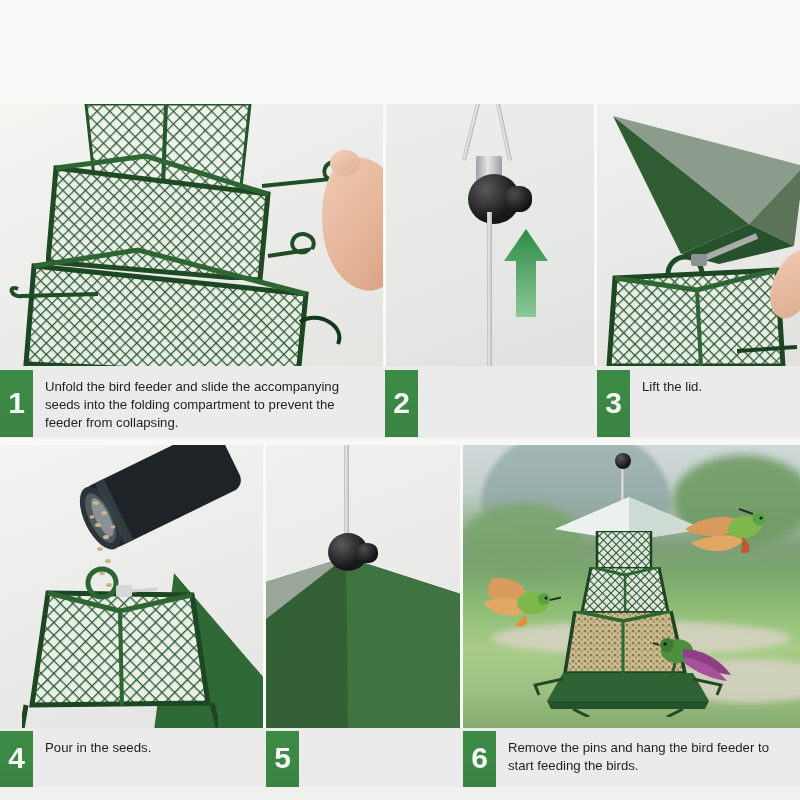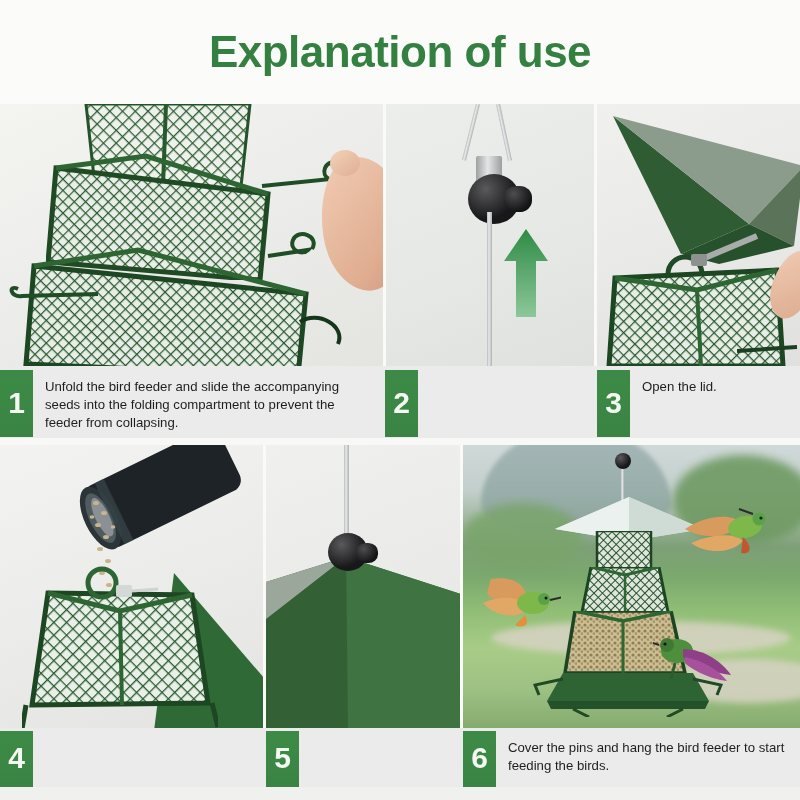--- a/index.html
+++ b/index.html
@@ -90,23 +90,20 @@
 
   .wedge{position:absolute;}
   .wedge svg{display:block;width:100%;height:100%;}
   .gap-h{position:absolute;background:#f8f8f6;}
 </style>
 </head>
 <body>
 
 <div class="page">
 
-  <div class="title-bar">
-    <div class="title">Explanation of use</div>
-  </div>
 
   <div class="photo bg-studio" style="left:0;top:104px;width:383px;height:262px;">
     <div class="inner">
 
       <div style="position:absolute;inset:0;background:linear-gradient(155deg,#f4f4f1 0%,#ecedea 50%,#e4e5e1 100%);"></div>
 
       <div class="meshface" style="left:78px;top:0px;width:180px;height:110px;">
         <svg viewBox="0 0 180 110" preserveAspectRatio="none">
           <defs>
             <pattern id="m1" width="9" height="9" patternUnits="userSpaceOnUse" patternTransform="rotate(45)">
@@ -236,21 +233,21 @@
     <div class="badge">1</div>
     <div class="cap-text">Unfold the bird feeder and slide the accompanying seeds into the folding compartment to prevent the feeder from collapsing.</div>
   </div>
 
   <div class="cap" style="left:385px;top:370px;width:205px;height:67px;">
     <div class="badge">2</div>
   </div>
 
   <div class="cap" style="left:597px;top:370px;width:203px;height:67px;">
     <div class="badge">3</div>
-    <div class="cap-text">Open the lid.</div>
+    <div class="cap-text">Lift the lid.</div>
   </div>
 
   <div class="gap-h" style="left:0;top:438px;width:800px;height:7px;"></div>
 
   <div class="photo" style="left:0;top:445px;width:263px;height:283px;">
     <div class="inner" style="background:linear-gradient(160deg,#f3f3f1 0%,#ebece9 55%,#e3e4e1 100%);">
 
       <div class="wedge" style="left:150px;top:128px;width:120px;height:158px;">
         <svg viewBox="0 0 120 158">
             <polygon points="24,0 120,112 120,158 4,158" fill="#2f6a36"></polygon>
@@ -428,26 +425,27 @@
           <path d="M22 28 L18 44" stroke="#2f5a2c" stroke-width="3" fill="none"></path>
         </svg>
       </div>
     </div>
   </div>
 
   <div class="cap-band" style="left:0;top:728px;width:800px;height:68px;background:#eaebea;"></div>
 
   <div class="cap" style="left:0;top:731px;width:263px;height:56px;">
     <div class="badge">4</div>
+    <div class="cap-text">Pour in the seeds.</div>
   </div>
 
   <div class="cap" style="left:266px;top:731px;width:194px;height:56px;">
     <div class="badge">5</div>
   </div>
 
   <div class="cap" style="left:463px;top:731px;width:337px;height:56px;">
     <div class="badge">6</div>
-    <div class="cap-text">Cover the pins and hang the bird feeder to start feeding the birds.</div>
+    <div class="cap-text">Remove the pins and hang the bird feeder to start feeding the birds.</div>
   </div>
 
   <div style="position:absolute;left:0;top:787px;width:800px;height:13px;background:#f0f0ee;"></div>
 
 </div>
 
 </body></html>

